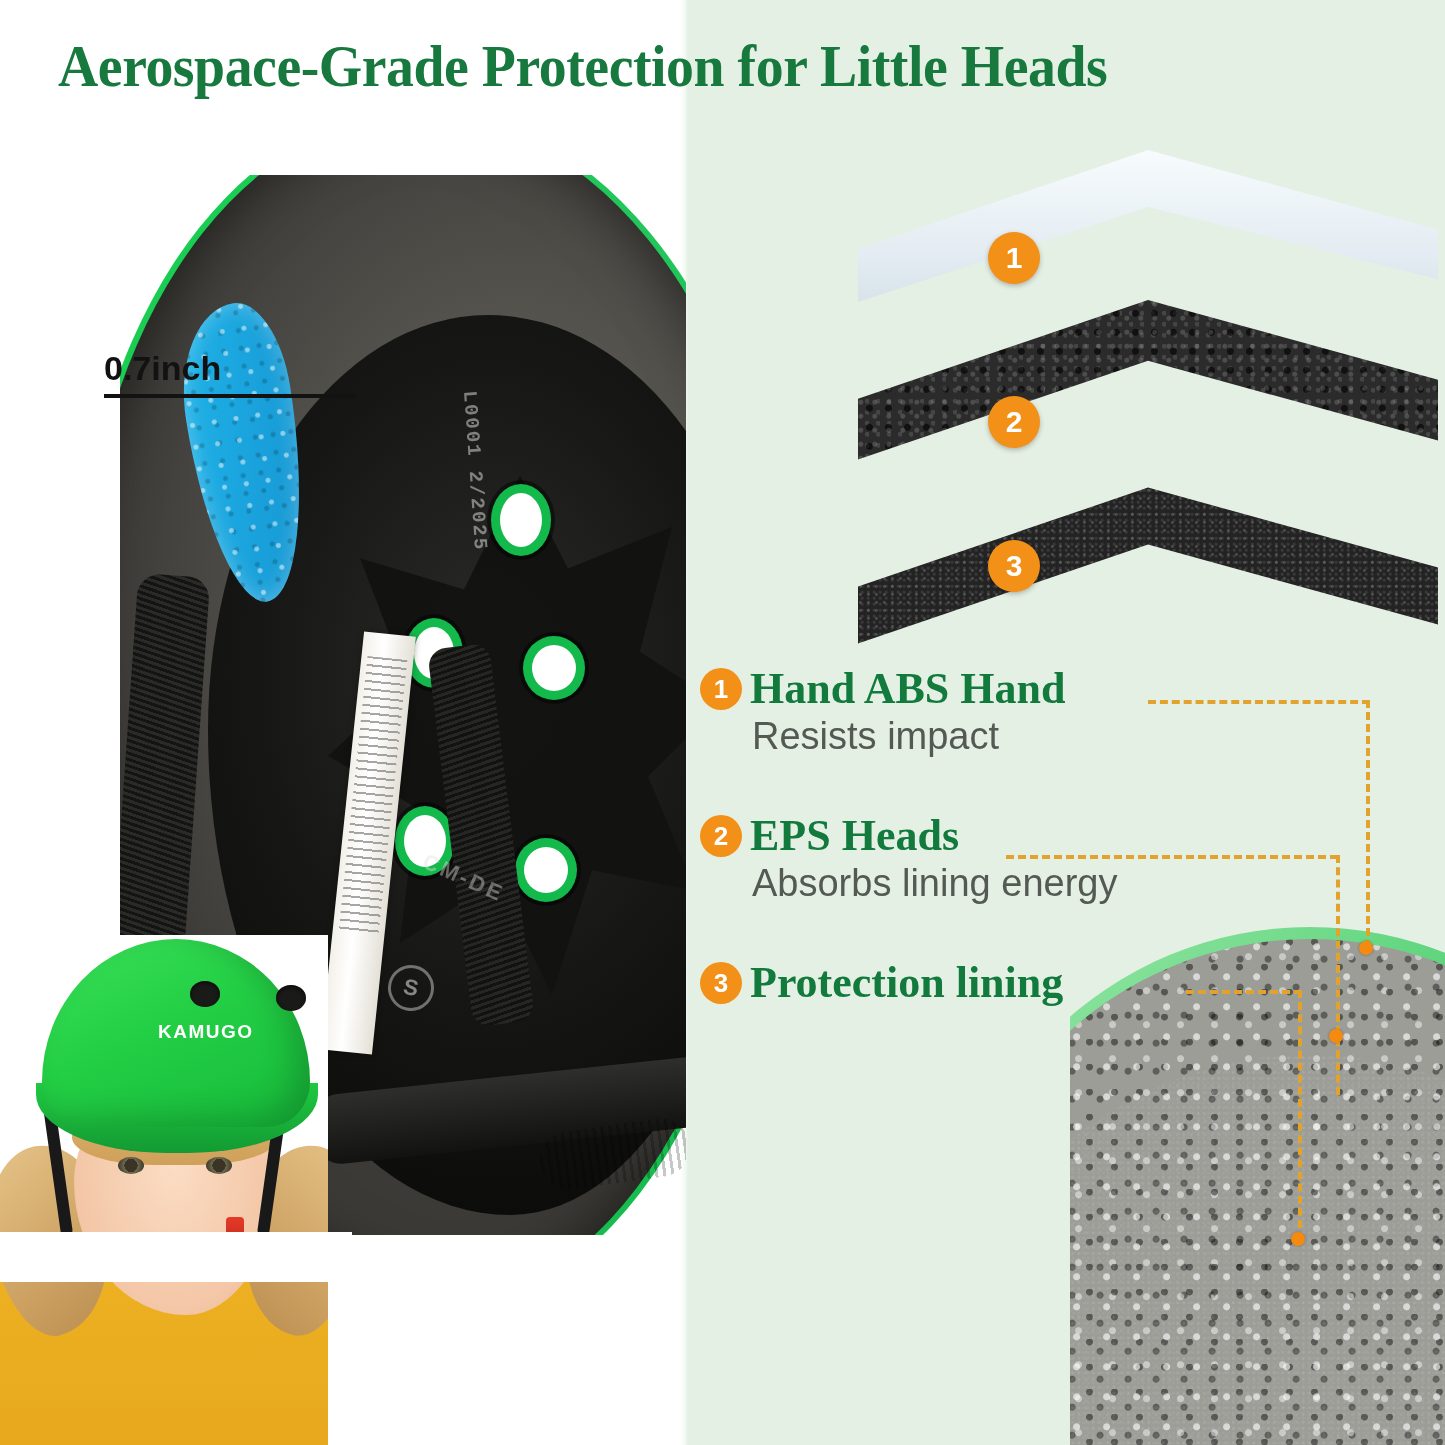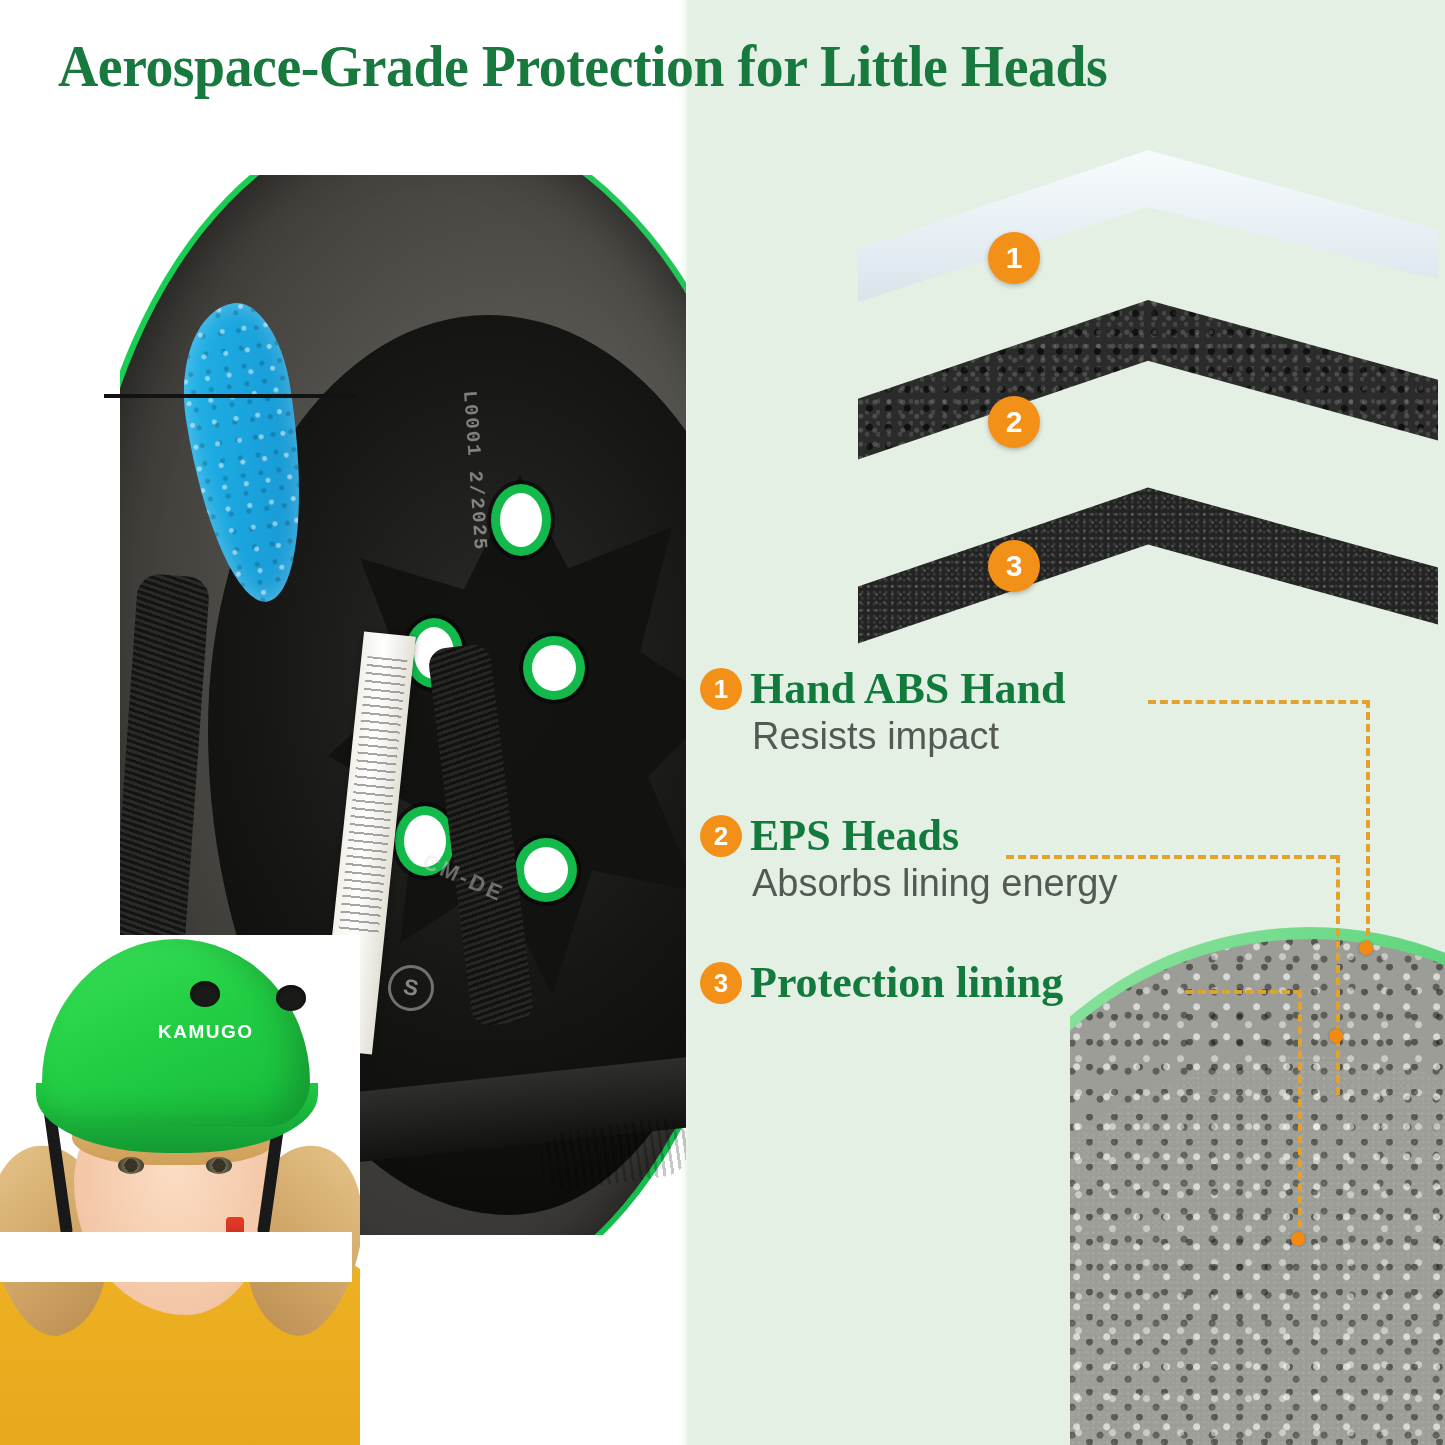--- a/index.html
+++ b/index.html
@@ -159,21 +159,21 @@
   .measure{position:absolute;left:104px;top:346px;width:260px;height:70px;}
   .measure-text{
     font-size:34px;font-weight:bold;color:#121212;line-height:44px;white-space:nowrap;
   }
   .measure-rule{
     position:absolute;left:0;top:48px;width:252px;height:4px;background:#121212;
   }
 
   
   .kid{
-    position:absolute;left:0px;top:935px;width:360px;height:510px;overflow:hidden;
+    position:absolute;left:0px;top:935px;width:328px;height:510px;overflow:hidden;
     background:#ffffff;
   }
   .kid-shirt{
     position:absolute;left:-20px;top:290px;width:400px;height:260px;
     background:linear-gradient(to bottom,#f0b324,#e5a61c);
     border-radius:60% 60% 0 0 / 36% 36% 0 0;
   }
   .kid-hair-l{
     position:absolute;left:-8px;top:210px;width:118px;height:190px;
     background:linear-gradient(150deg,#e7c489,#cda263 60%,#b98d4f);
@@ -369,20 +369,21 @@
 
     <div class="hp-mold">L0001 2/2025</div>
     <div class="hp-mold2">CM-DE</div>
     <div class="hp-size-badge">S</div>
 
     <div class="hp-adjuster"></div>
     <div class="hp-dial"></div>
   </div>
 
   <div class="measure">
+    <div class="measure-text">0.7inch</div>
     <div class="measure-rule"></div>
   </div>
 
   <div class="kid">
     <div class="kid-shirt"></div>
     <div class="kid-hair-l"></div>
     <div class="kid-hair-r"></div>
     <div class="kid-face"></div>
     <div class="kid-bangs"></div>
     <div class="kid-eye l"></div>

